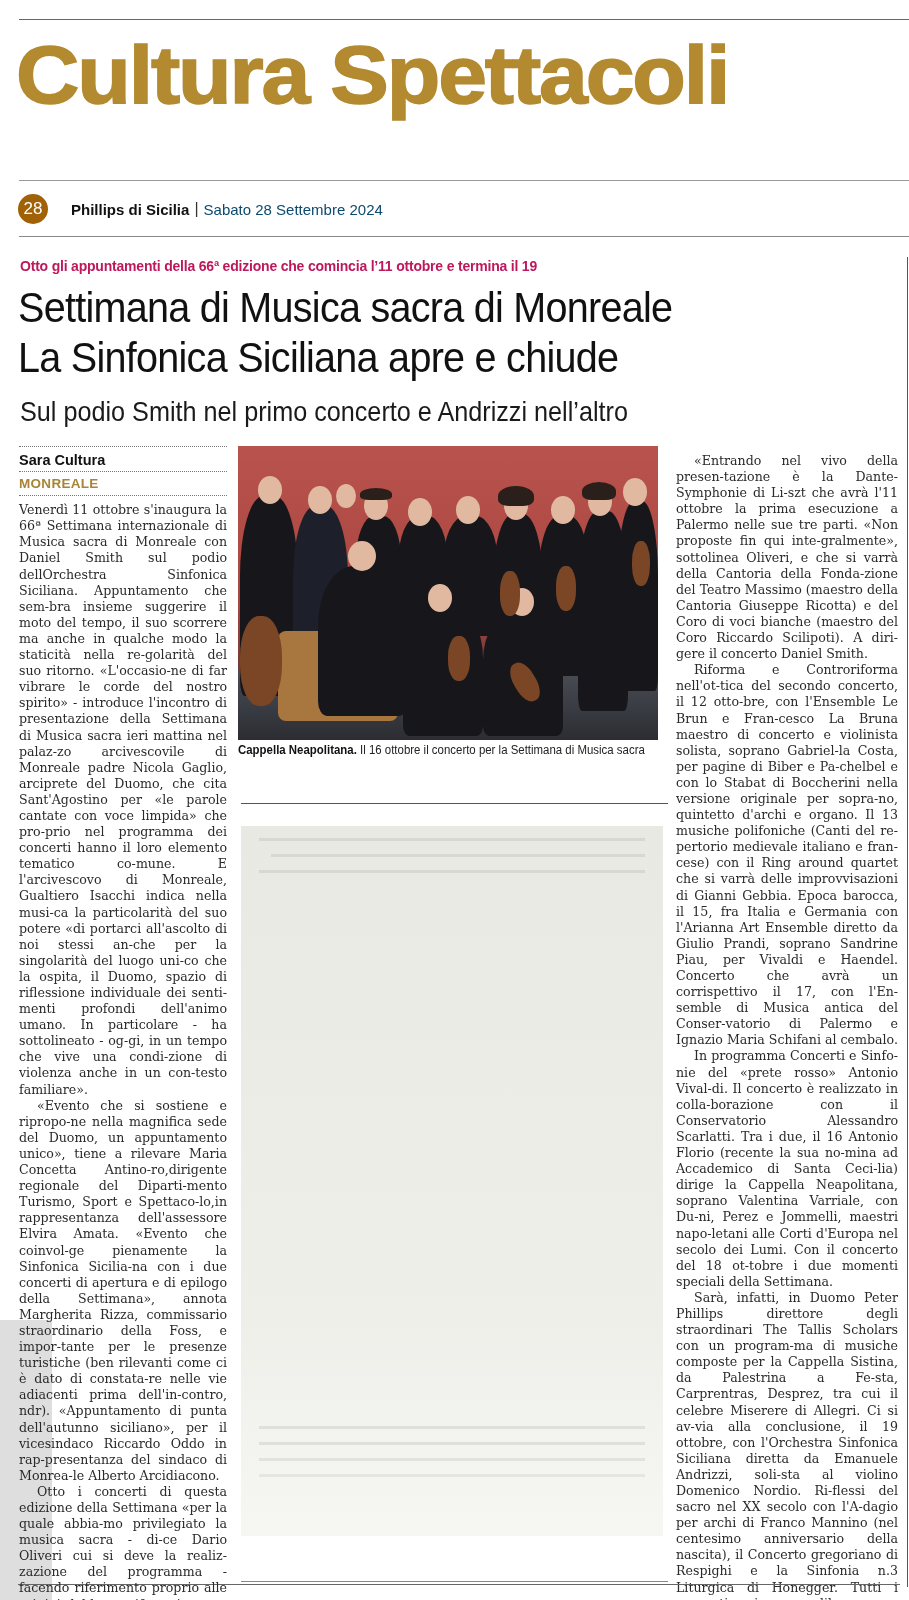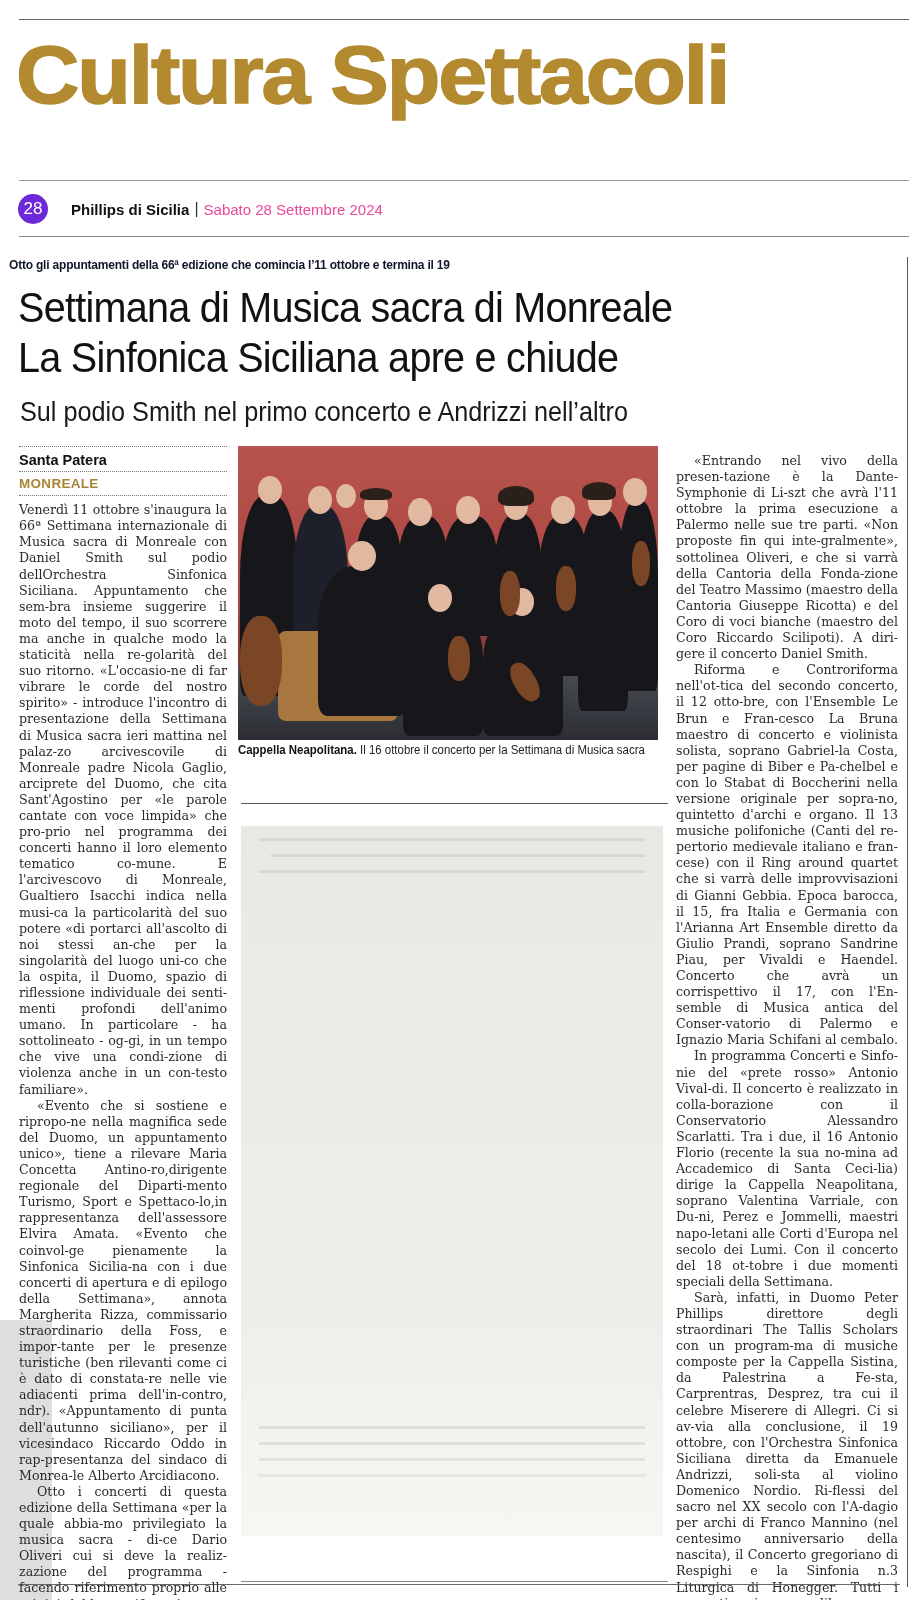--- a/index.html
+++ b/index.html
@@ -11,32 +11,32 @@
   .section-title {
     position: absolute; left: 16px; top: 34px;
     font-family: "Liberation Sans", sans-serif; font-weight: 900;
     font-size: 82px; letter-spacing: -2px; line-height: 1;
     color: #b38a2f; transform: scaleX(1.07); transform-origin: left top;
     -webkit-text-stroke: 1.5px #b38a2f;
   }
 
   .folio { position: absolute; left: 18px; top: 194px; display: flex; align-items: center; height: 30px; }
   .page-num {
-    width: 30px; height: 30px; border-radius: 50%; background: #6d28d9; color: #fff;
+    width: 30px; height: 30px; border-radius: 50%; background: #a16207; color: #fff;
     font-family: "Liberation Sans", sans-serif; font-size: 17px;
     display: flex; align-items: center; justify-content: center; margin-right: 23px;
   }
   .paper-name { font-family: "Liberation Sans", sans-serif; font-weight: bold; font-size: 15px; color: #111; }
   .sep { font-family: "Liberation Sans", sans-serif; font-size: 16px; color: #333; margin: 0 5px; }
-  .date { font-family: "Liberation Sans", sans-serif; font-size: 15px; color: #ec4899; }
+  .date { font-family: "Liberation Sans", sans-serif; font-size: 15px; color: #0c4a6e; }
 
   .kicker {
-    position: absolute; left: 9px; top: 258px;
-    font-family: "Liberation Sans", sans-serif; font-weight: bold; font-size: 12px;
-    color: #0f172a; letter-spacing: -0.2px;
+    position: absolute; left: 20px; top: 258px;
+    font-family: "Liberation Sans", sans-serif; font-weight: bold; font-size: 14px;
+    color: #be185d; letter-spacing: -0.2px;
   }
   .headline {
     position: absolute; left: 18px; top: 282px;
     font-family: "Liberation Sans", sans-serif; font-size: 43px; line-height: 50px;
     color: #111; letter-spacing: -0.8px; transform: scaleX(0.92); transform-origin: left top;
     white-space: nowrap;
   }
   .subhead {
     position: absolute; left: 20px; top: 395px;
     font-family: "Liberation Sans", sans-serif; font-size: 28px; line-height: 34px;
@@ -109,21 +109,21 @@
   <div>La Sinfonica Siciliana apre e chiude</div>
 </div>
 <div class="subhead">Sul podio Smith nel primo concerto e Andrizzi nell’altro</div>
 
 <div class="right-vline"></div>
 
 <div class="gray-strip"></div>
 
 <div class="col col-left">
   <div class="dotline"></div>
-  <div class="byline">Santa Patera</div>
+  <div class="byline">Sara Cultura</div>
   <div class="dotline"></div>
   <div class="dateline">MONREALE</div>
   <div class="dotline"></div>
   <div class="body">
     <p>Venerdì 11 ottobre s'inaugura la 66ª Settimana internazionale di Musica sacra di Monreale con Daniel Smith sul podio dellOrchestra Sinfonica Siciliana. Appuntamento che sem-bra insieme suggerire il moto del tempo, il suo scorrere ma anche in qualche modo la staticità nella re-golarità del suo ritorno. «L'occasio-ne di far vibrare le corde del nostro spirito» - introduce l'incontro di presentazione della Settimana di Musica sacra ieri mattina nel palaz-zo arcivescovile di Monreale padre Nicola Gaglio, arciprete del Duomo, che cita Sant'Agostino per «le parole cantate con voce limpida» che pro-prio nel programma dei concerti hanno il loro elemento tematico co-mune. E l'arcivescovo di Monreale, Gualtiero Isacchi indica nella musi-ca la particolarità del suo potere «di portarci all'ascolto di noi stessi an-che per la singolarità del luogo uni-co che la ospita, il Duomo, spazio di riflessione individuale dei senti-menti profondi dell'animo umano. In particolare - ha sottolineato - og-gi, in un tempo che vive una condi-zione di violenza anche in un con-testo familiare».</p>
     <p class="ind">«Evento che si sostiene e ripropo-ne nella magnifica sede del Duomo, un appuntamento unico», tiene a rilevare Maria Concetta Antino-ro,dirigente regionale del Diparti-mento Turismo, Sport e Spettaco-lo,in rappresentanza dell'assessore Elvira Amata. «Evento che coinvol-ge pienamente la Sinfonica Sicilia-na con i due concerti di apertura e di epilogo della Settimana», annota Margherita Rizza, commissario straordinario della Foss, e impor-tante per le presenze turistiche (ben rilevanti come ci è dato di constata-re nelle vie adiacenti prima dell'in-contro, ndr). «Appuntamento di punta dell'autunno siciliano», per il vicesindaco Riccardo Oddo in rap-presentanza del sindaco di Monrea-le Alberto Arcidiacono.</p>
     <p class="ind">Otto i concerti di questa edizione della Settimana «per la quale abbia-mo privilegiato la musica sacra - di-ce Dario Oliveri cui si deve la realiz-zazione del programma - facendo riferimento proprio alle origini del-la manifestazione - e con un'atten-zione particolare al repertorio voca-le che ricorre ad ogni concerto. Inol-tre - aggiunge - c'è una prima esecu-zione assoluta e quattro prime ese-cuzioni a Palermo.</p>
   </div>
 </div>
 

